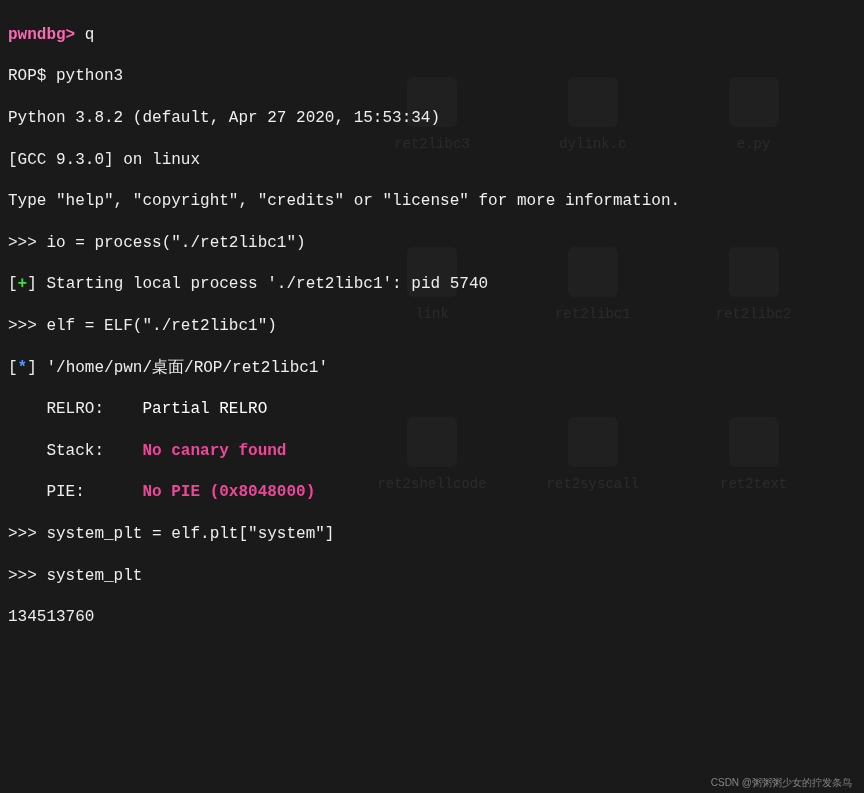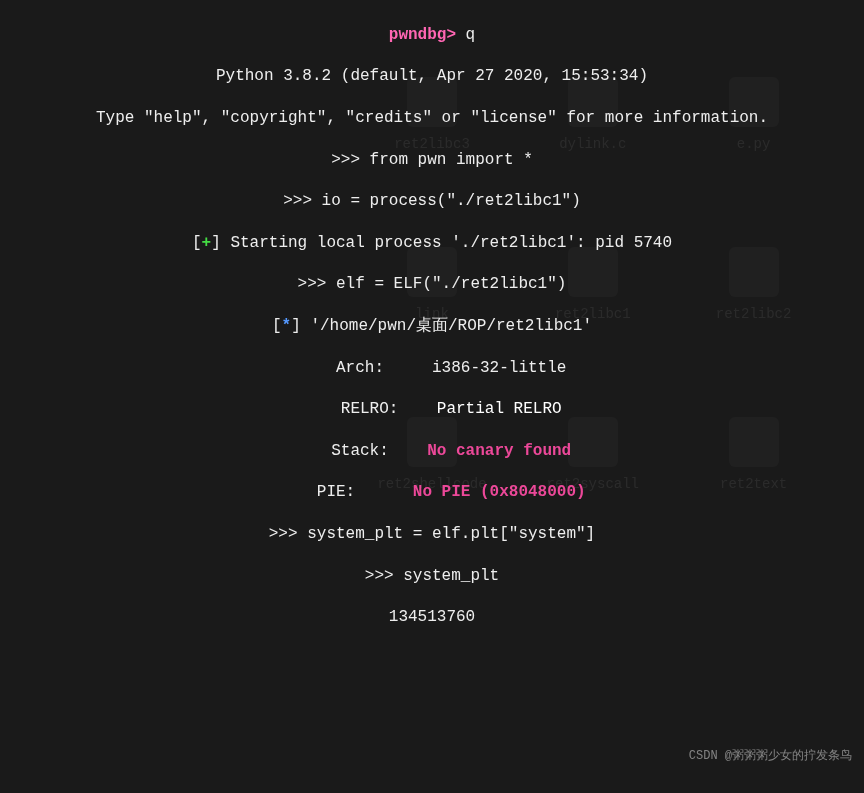--- a/index.html
+++ b/index.html
@@ -18,36 +18,35 @@
       position: relative;
       overflow: hidden;
     }
     .terminal {
       padding: 4px 8px;
       white-space: pre;
     }
     .line {
       display: block;
       min-height: 1.3em;
-      text-align: center;
     }
     .pink { color: #ff66b3; font-weight: bold; }
     .red { color: #ec4899; font-weight: bold; }
     .yellow { color: #ffffff; }
     .green { color: #44dd44; }
     .blue { color: #5599ff; }
     .white { color: #eeeeee; }
     .bold { font-weight: bold; }
     .watermark {
       position: absolute;
-      bottom: 28px;
+      bottom: 4px;
       right: 12px;
       color: rgba(200,200,200,0.6);
-      font-size: 12px;
-      font-family: Liberation Mono, monospace;
+      font-size: 10px;
+      font-family: Liberation Sans, sans-serif;
     }
     
     .bg-icons {
       position: absolute;
       top: 0;
       left: 0;
       width: 100%;
       height: 100%;
       z-index: -1;
       opacity: 0.15;
@@ -116,28 +115,28 @@
       <span>ret2syscall</span>
     </div>
   <div class="bg-icon">
       <div class="bg-icon-box"></div>
       <span>ret2text</span>
     </div>
 </div>
 
 <div class="terminal">
 <span class="line"><span class="pink bold">pwndbg&gt; </span><span class="white">q</span></span>
+<span class="line white">ROP$ python3</span>
 <span class="line white">Python 3.8.2 (default, Apr 27 2020, 15:53:34)</span>
+<span class="line white">[GCC 9.3.0] on linux</span>
 <span class="line white">Type "help", "copyright", "credits" or "license" for more information.</span>
-<span class="line"><span class="white">&gt;&gt;&gt; </span><span class="white">from pwn import *</span></span>
 <span class="line"><span class="white">&gt;&gt;&gt; </span><span class="white">io = process("./ret2libc1")</span></span>
 <span class="line"><span class="white">[</span><span class="green bold">+</span><span class="white">] Starting local process './ret2libc1': pid 5740</span></span>
 <span class="line"><span class="white">&gt;&gt;&gt; </span><span class="white">elf = ELF("./ret2libc1")</span></span>
 <span class="line"><span class="white">[</span><span class="blue bold">*</span><span class="white">] '/home/pwn/桌面/ROP/ret2libc1'</span></span>
-<span class="line"><span class="white">    Arch:     </span><span class="white">i386-32-little</span></span>
 <span class="line"><span class="white">    RELRO:    </span><span class="yellow">Partial RELRO</span></span>
 <span class="line"><span class="white">    Stack:    </span><span class="red">No canary found</span></span>
 <span class="line"><span class="white">    PIE:      </span><span class="red">No PIE (0x8048000)</span></span>
 <span class="line"><span class="white">&gt;&gt;&gt; </span><span class="white">system_plt = elf.plt["system"]</span></span>
 <span class="line"><span class="white">&gt;&gt;&gt; </span><span class="white">system_plt</span></span>
 <span class="line white">134513760</span>
 
 
 
 

